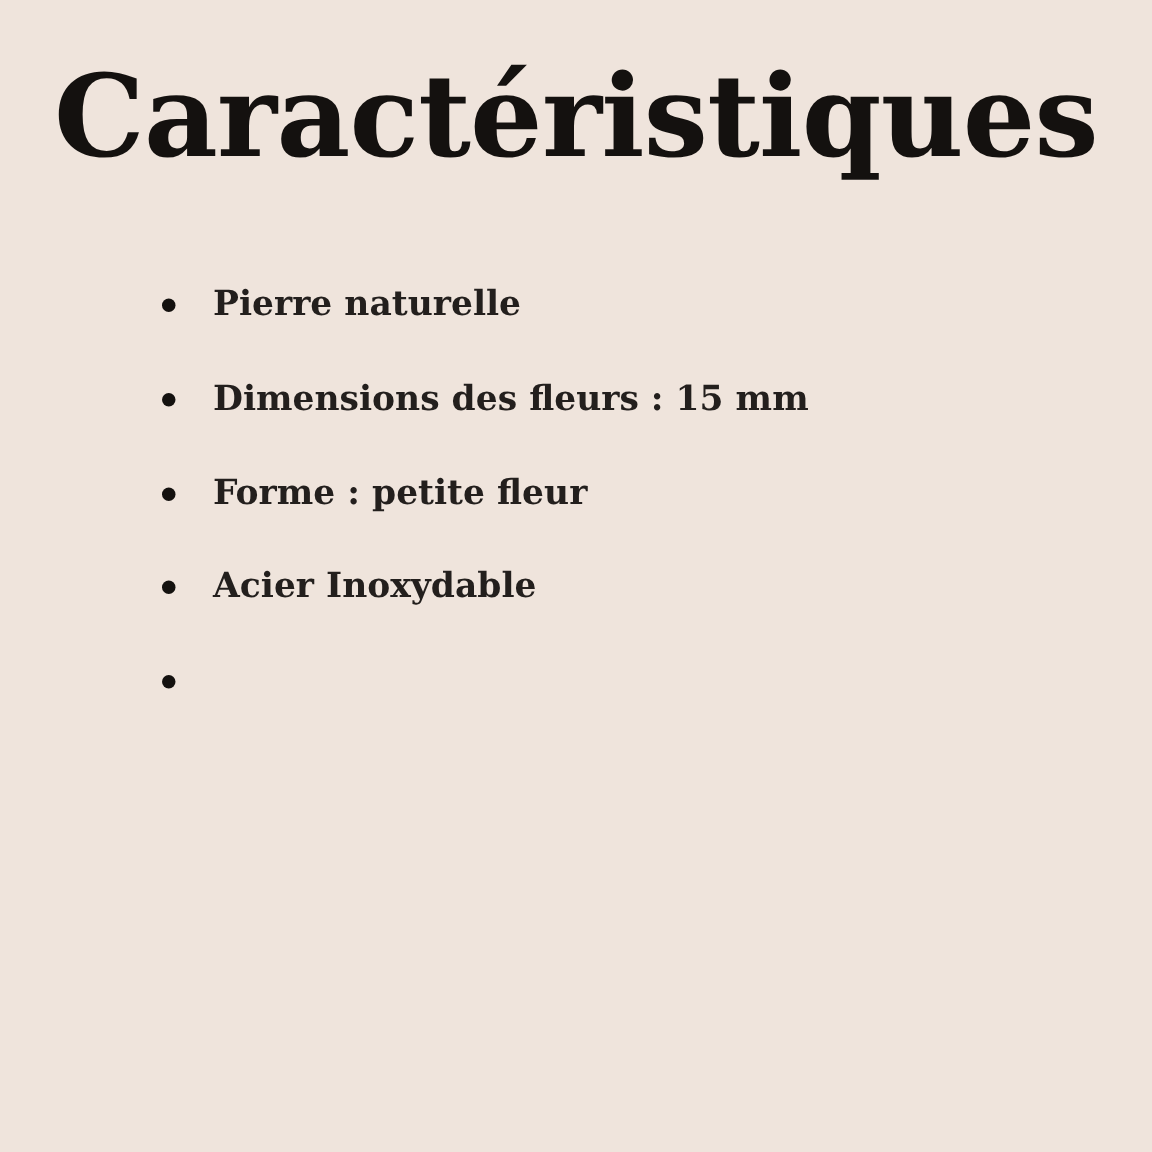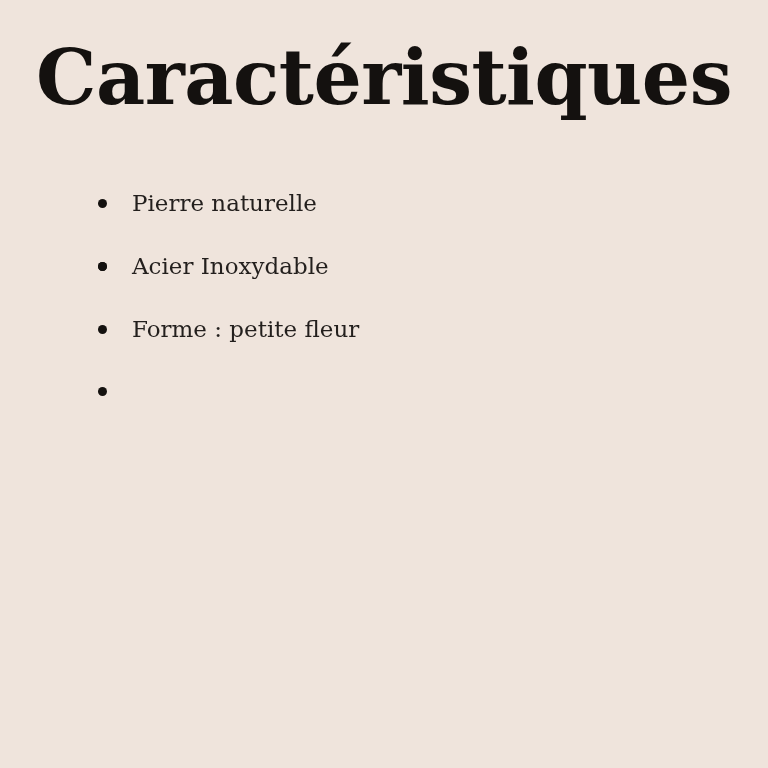--- a/index.html
+++ b/index.html
@@ -29,25 +29,26 @@
     font-size: 76px;
     line-height: 1;
     letter-spacing: -0.5px;
     text-align: center;
     color: #14110f;
     margin: 40px 0 0 0;
     padding: 0 20px;
   }
   .features {
     list-style: none;
-    margin: 2px;
+    margin: 12px;
     padding: 0;
     margin-top: 72px;
     padding-left: 92px;
     padding-right: 72px;
+    font-weight: bold;
   }
   .feature-item {
     position: relative;
     font-family: "DejaVu Serif", serif;
     font-size: 23px;
     line-height: 1.34;
     color: #231f1d;
     padding-left: 38px;
     margin-bottom: 32px;
   }
@@ -73,27 +74,28 @@
 
   <h1 class="title">Caractéristiques</h1>
 
   <ul class="features">
     <li class="feature-item">
       <span class="bullet"></span>
       <span>Pierre naturelle</span>
     </li>
     <li class="feature-item">
       <span class="bullet"></span>
+      <span>Dimensions des fleurs  : 15 mm</span>
+    </li>
+    <li class="feature-item">
+      <span class="bullet"></span>
+      <span>Forme : petite fleur</span>
     </li>
     <li class="feature-item">
       <span class="bullet"></span>
       <span>Acier Inoxydable</span>
-    </li>
-    <li class="feature-item">
-      <span class="bullet"></span>
-      <span>Forme : petite fleur</span>
     </li>
     <li class="feature-item">
       <span class="bullet"></span>
     </li>
   </ul>
 
 </div>
 
 </body></html>

